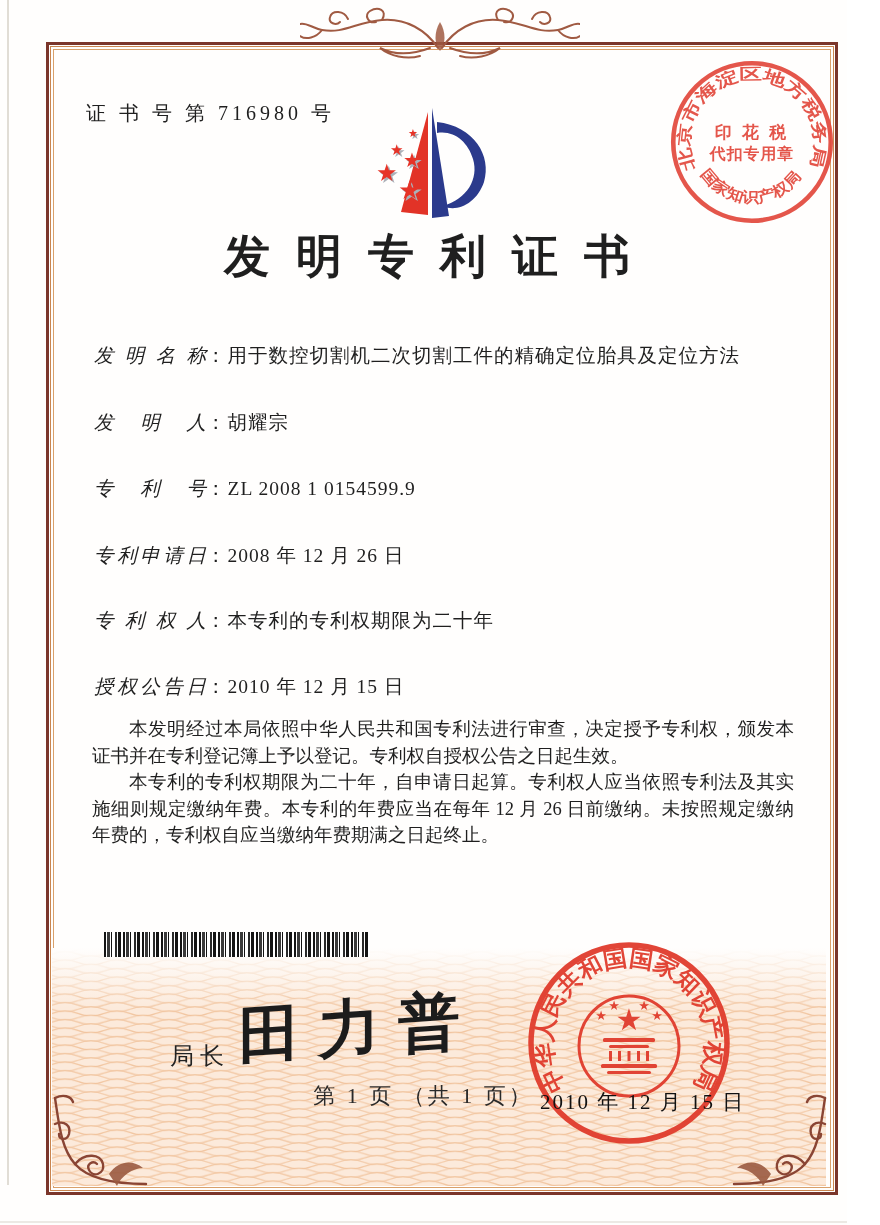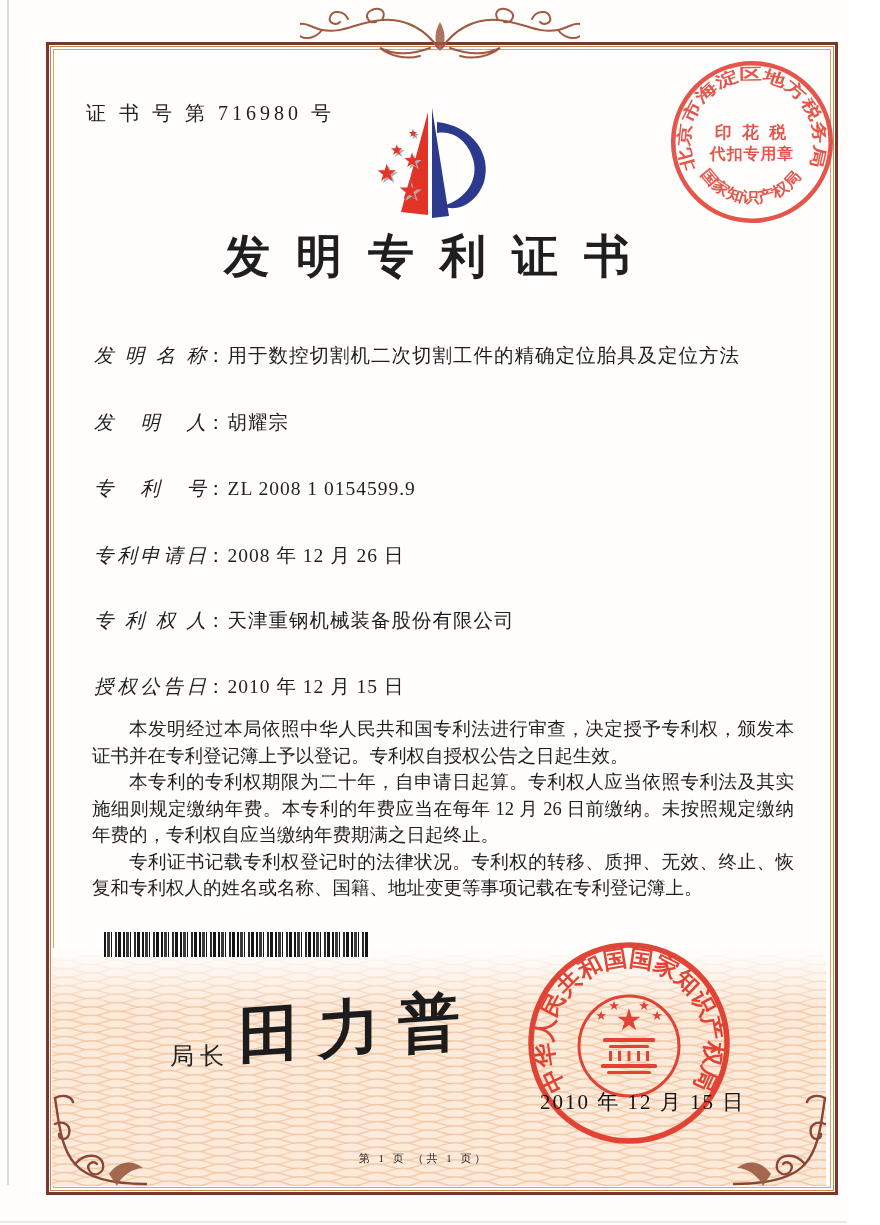--- a/index.html
+++ b/index.html
@@ -51,22 +51,22 @@
       #141414 14px 17px,#ffffff 17px 19px);}
 
   .sig-title{position:absolute;left:170px;top:1030px;font-size:24px;letter-spacing:6px;z-index:4;color:#222;margin-top:10px;}
   .sig-name{position:absolute;left:238px;top:986px;font-size:62px;letter-spacing:18px;z-index:4;
     color:#1c1c1c;transform:rotate(-4deg) skewX(-4deg);font-weight:600;}
 
   .seal{position:absolute;left:524px;top:938px;z-index:5;opacity:.94;}
   .seal text{fill:#e03a2b;}
   .seal-date{position:absolute;left:540px;top:1088px;font-size:21px;letter-spacing:2px;z-index:6;color:#111;}
 
-  .footer{position:absolute;left:0;right:0;top:1151px;text-align:center;
-    font-size:11px;letter-spacing:3px;z-index:4;color:#2a2a2a;}
+  .footer{position:absolute;left:0;right:0;top:1081px;text-align:center;
+    font-size:22px;letter-spacing:3px;z-index:4;color:#2a2a2a;}
 </style>
 </head>
 <body>
 
 <div class="page">
 
   <div class="scan-edge-left"></div>
   <div class="scan-edge-bottom"></div>
 
   <div class="frame">
@@ -179,31 +179,30 @@
     <div class="field-row" style="top:409px;">
       <span class="field-label">发明人</span><span class="field-sep">：</span><span class="field-value">胡耀宗</span>
     </div>
     <div class="field-row" style="top:475px;">
       <span class="field-label">专利号</span><span class="field-sep">：</span><span class="field-value">ZL 2008 1 0154599.9</span>
     </div>
     <div class="field-row" style="top:542px;">
       <span class="field-label">专利申请日</span><span class="field-sep">：</span><span class="field-value">2008 年 12 月 26 日</span>
     </div>
     <div class="field-row" style="top:607px;">
-      <span class="field-label">专利权人</span><span class="field-sep">：</span><span class="field-value">天津重钢机械装备股份有限公司</span>
+      <span class="field-label">专利权人</span><span class="field-sep">：</span><span class="field-value">本专利的专利权期限为二十年</span>
     </div>
     <div class="field-row" style="top:673px;">
       <span class="field-label">授权公告日</span><span class="field-sep">：</span><span class="field-value">2010 年 12 月 15 日</span>
     </div>
   </div>
 
   <div class="body-text">
     <p>本发明经过本局依照中华人民共和国专利法进行审查，决定授予专利权，颁发本证书并在专利登记簿上予以登记。专利权自授权公告之日起生效。</p>
     <p>本专利的专利权期限为二十年，自申请日起算。专利权人应当依照专利法及其实施细则规定缴纳年费。本专利的年费应当在每年 12 月 26 日前缴纳。未按照规定缴纳年费的，专利权自应当缴纳年费期满之日起终止。</p>
-    <p>专利证书记载专利权登记时的法律状况。专利权的转移、质押、无效、终止、恢复和专利权人的姓名或名称、国籍、地址变更等事项记载在专利登记簿上。</p>
   </div>
 
   <div class="barcode"></div>
 
   <div class="sig-title">局长</div>
   <div class="sig-name">田力普</div>
 
   <svg class="seal" width="210" height="210" viewBox="0 0 210 210">
     <circle cx="105" cy="105" r="98" fill="none" stroke="#e03a2b" stroke-width="5.5"></circle>
     <defs>

